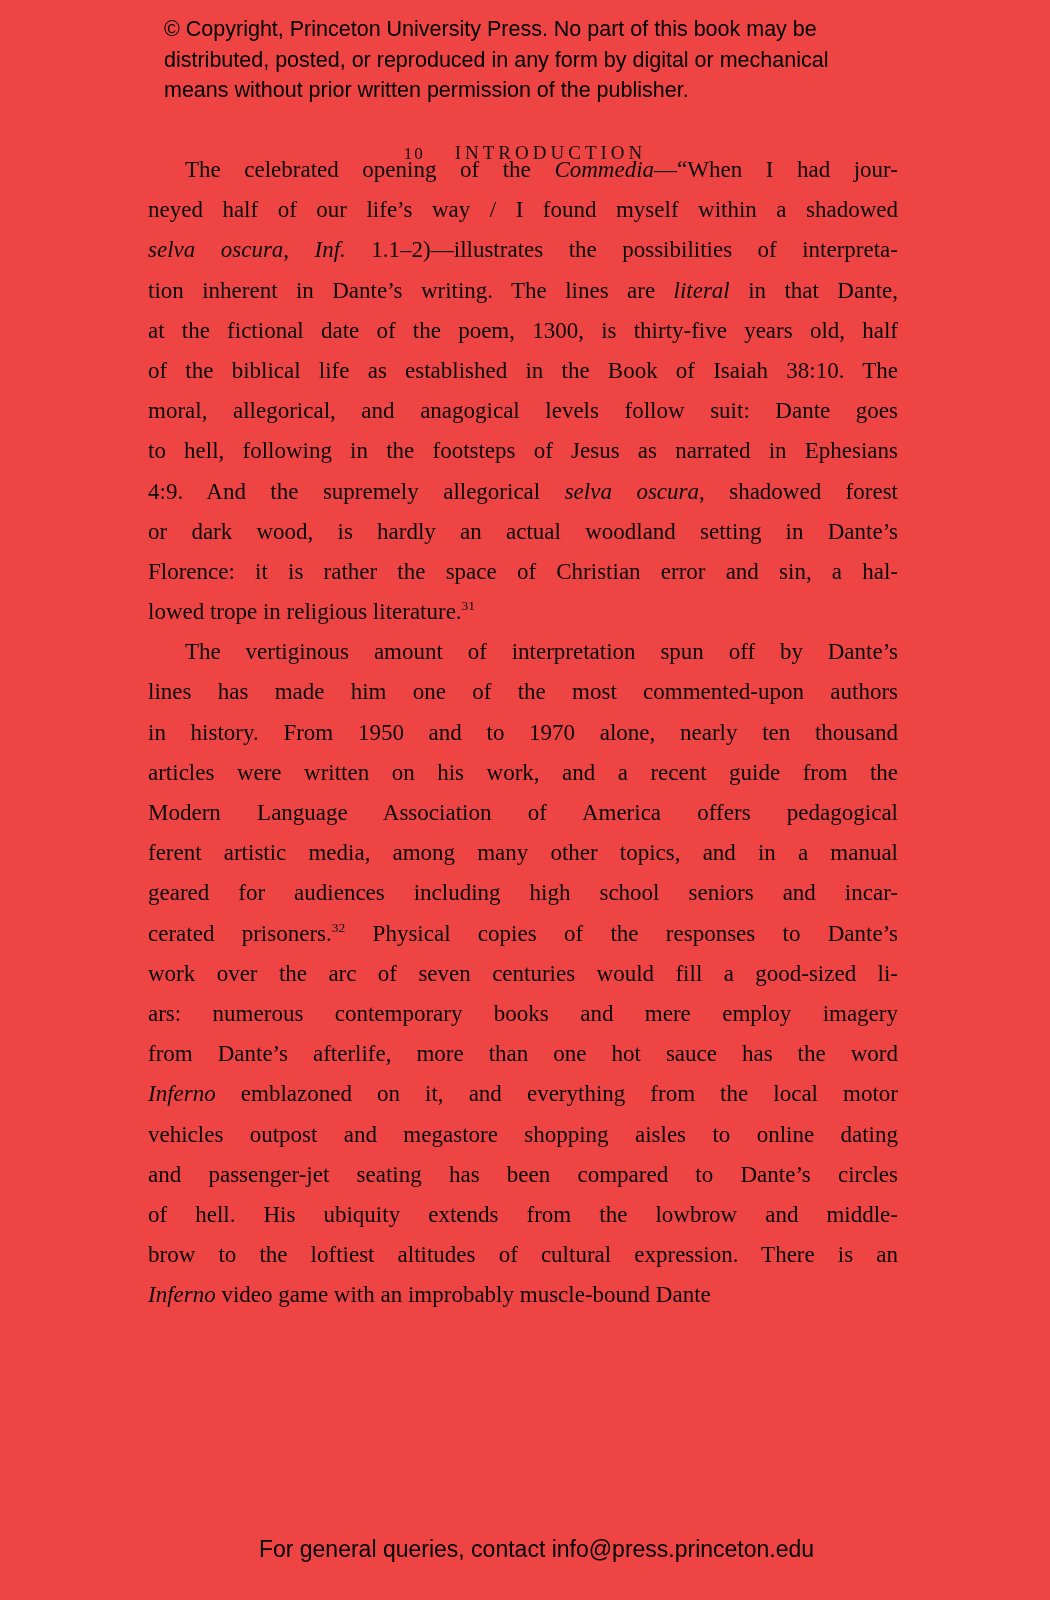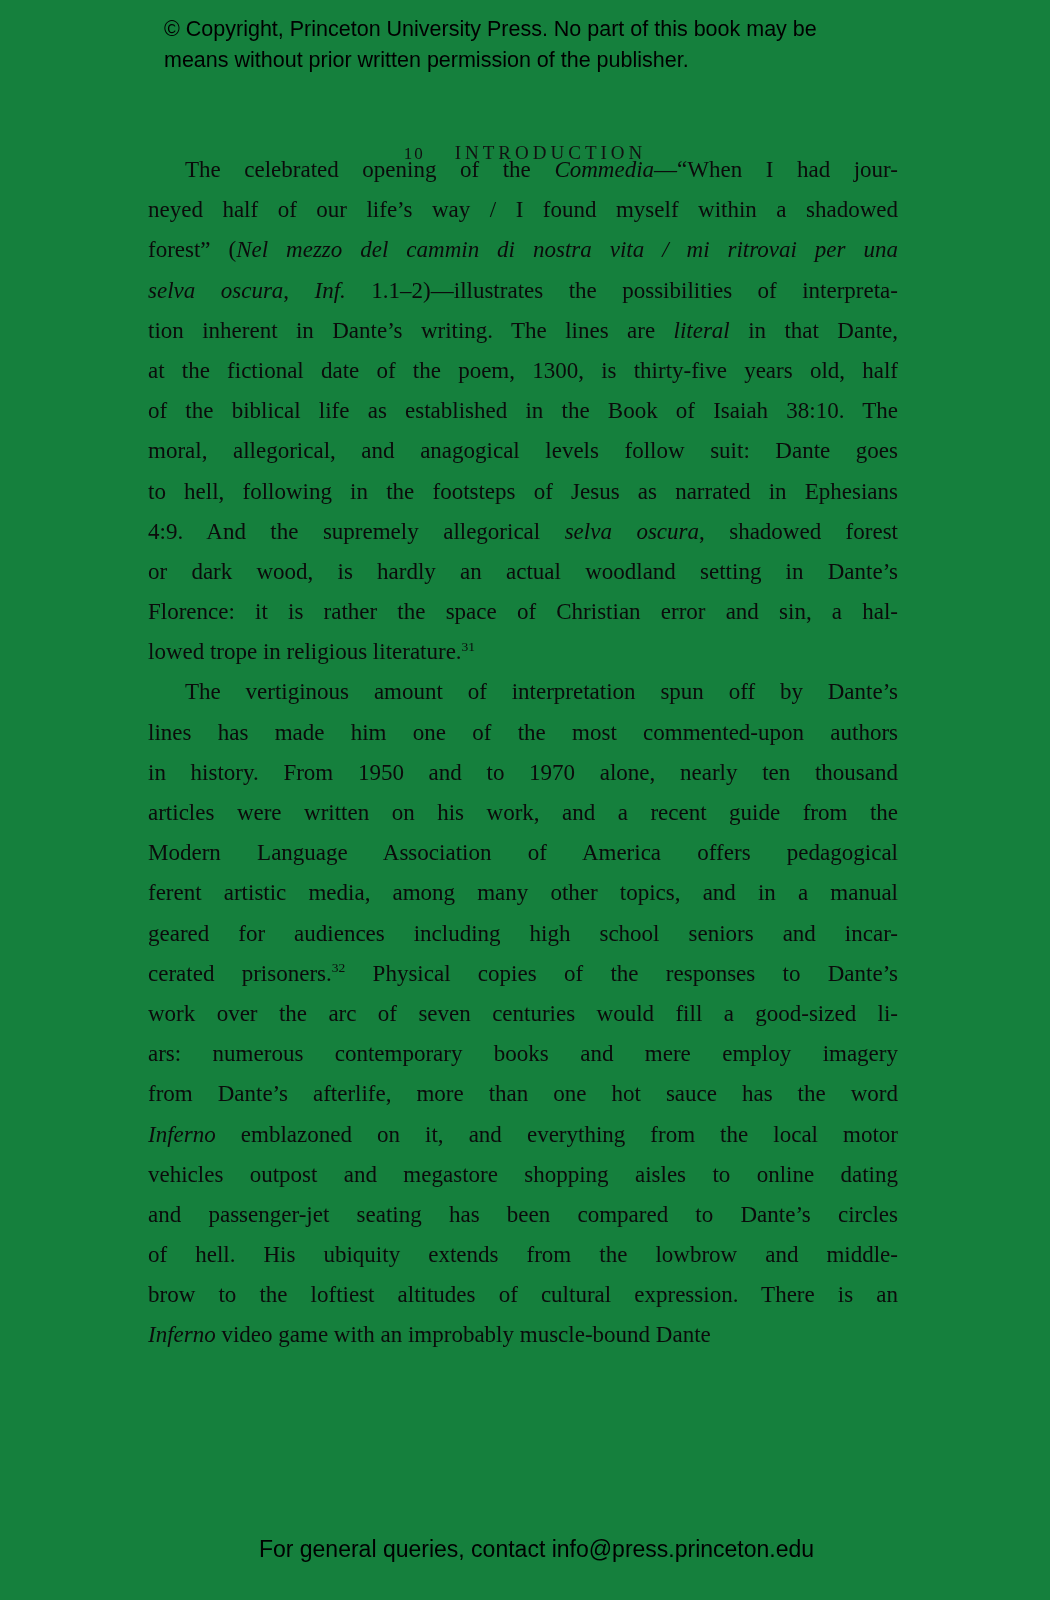--- a/index.html
+++ b/index.html
@@ -4,21 +4,21 @@
 <style>
   html, body {
     margin: 0;
     padding: 0;
     background: #ffffff;
   }
   .page {
     position: relative;
     width: 1050px;
     height: 1600px;
-    background: #15803d;
+    background: #ef4444;
     color: #000000;
     overflow: hidden;
   }
   .copyright {
     position: absolute;
     left: 164px;
     top: 14px;
     width: 760px;
     font-family: "Liberation Sans", sans-serif;
     font-size: 21.5px;
@@ -85,33 +85,33 @@
     color: #000000;
   }
 </style>
 </head>
 <body>
 
 <div class="page">
 
   <div class="copyright">
       <div class="copyright-line">© Copyright, Princeton University Press. No part of this book may be</div>
+      <div class="copyright-line">distributed, posted, or reproduced in any form by digital or mechanical</div>
       <div class="copyright-line">means without prior written permission of the publisher.</div>
     </div>
 
   <div class="running-head">
     <span class="pagenum">10</span>
     <span class="chapter">INTRODUCTION</span>
   </div>
 
   <div class="body-text">
       <div class="para">
         <div class="line first"><span>The celebrated opening of the </span><i>Commedia</i><span>—“When I had jour-</span></div>
         <div class="line"><span>neyed half of our life’s way / I found myself within a shadowed</span></div>
-        <div class="line"><span>forest” (</span><i>Nel mezzo del cammin di nostra vita / mi ritrovai per una</i></div>
         <div class="line"><i>selva oscura</i><span>, </span><i>Inf.</i><span> 1.1–2)—illustrates the possibilities of interpreta-</span></div>
         <div class="line"><span>tion inherent in Dante’s writing. The lines are </span><i>literal</i><span> in that Dante,</span></div>
         <div class="line"><span>at the fictional date of the poem, 1300, is thirty-five years old, half</span></div>
         <div class="line"><span>of the biblical life as established in the Book of Isaiah 38:10. The</span></div>
         <div class="line"><span>moral, allegorical, and anagogical levels follow suit: Dante goes</span></div>
         <div class="line"><span>to hell, following in the footsteps of Jesus as narrated in Ephesians</span></div>
         <div class="line"><span>4:9. And the supremely allegorical </span><i>selva oscura</i><span>, shadowed forest</span></div>
         <div class="line"><span>or dark wood, is hardly an actual woodland setting in Dante’s</span></div>
         <div class="line"><span>Florence: it is rather the space of Christian error and sin, a hal-</span></div>
         <div class="line last"><span>lowed trope in religious literature.</span><sup>31</sup></div>

